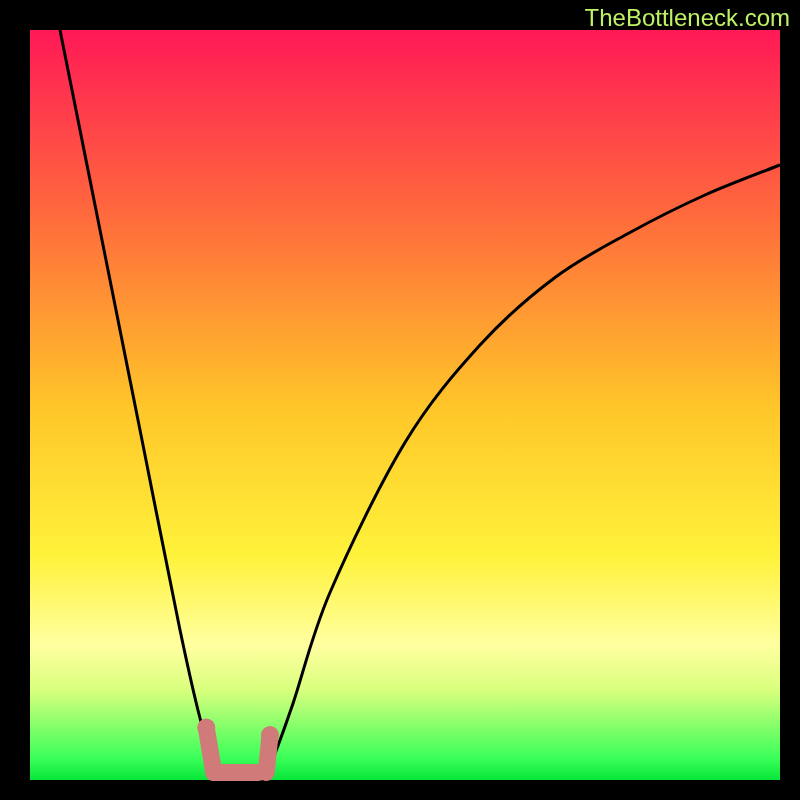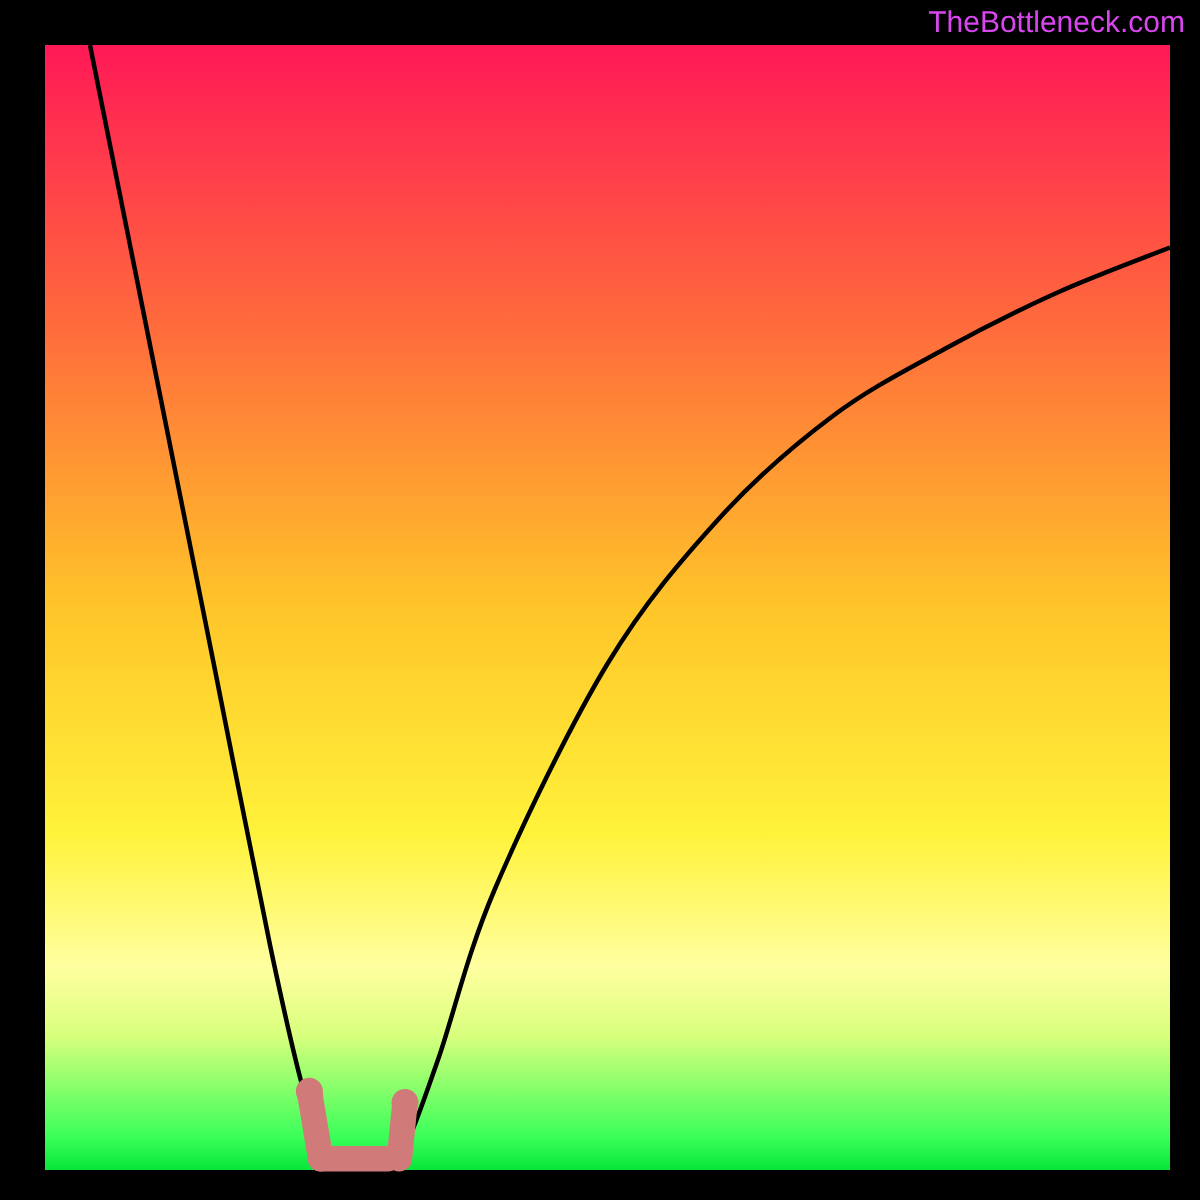--- a/index.html
+++ b/index.html
@@ -14,22 +14,22 @@
   .container {
     position: relative;
     width: 800px;
     height: 800px;
   }
   .watermark {
     position: absolute;
     top: 4px;
     right: 10px;
     font-family: Arial, sans-serif;
-    font-size: 20px;
-    color: #d946ef;
+    font-size: 24px;
+    color: #bef264;
     z-index: 10;
   }
   svg {
     display: block;
   }
 </style>
 </head>
 <body>
 
 <div class="container">

